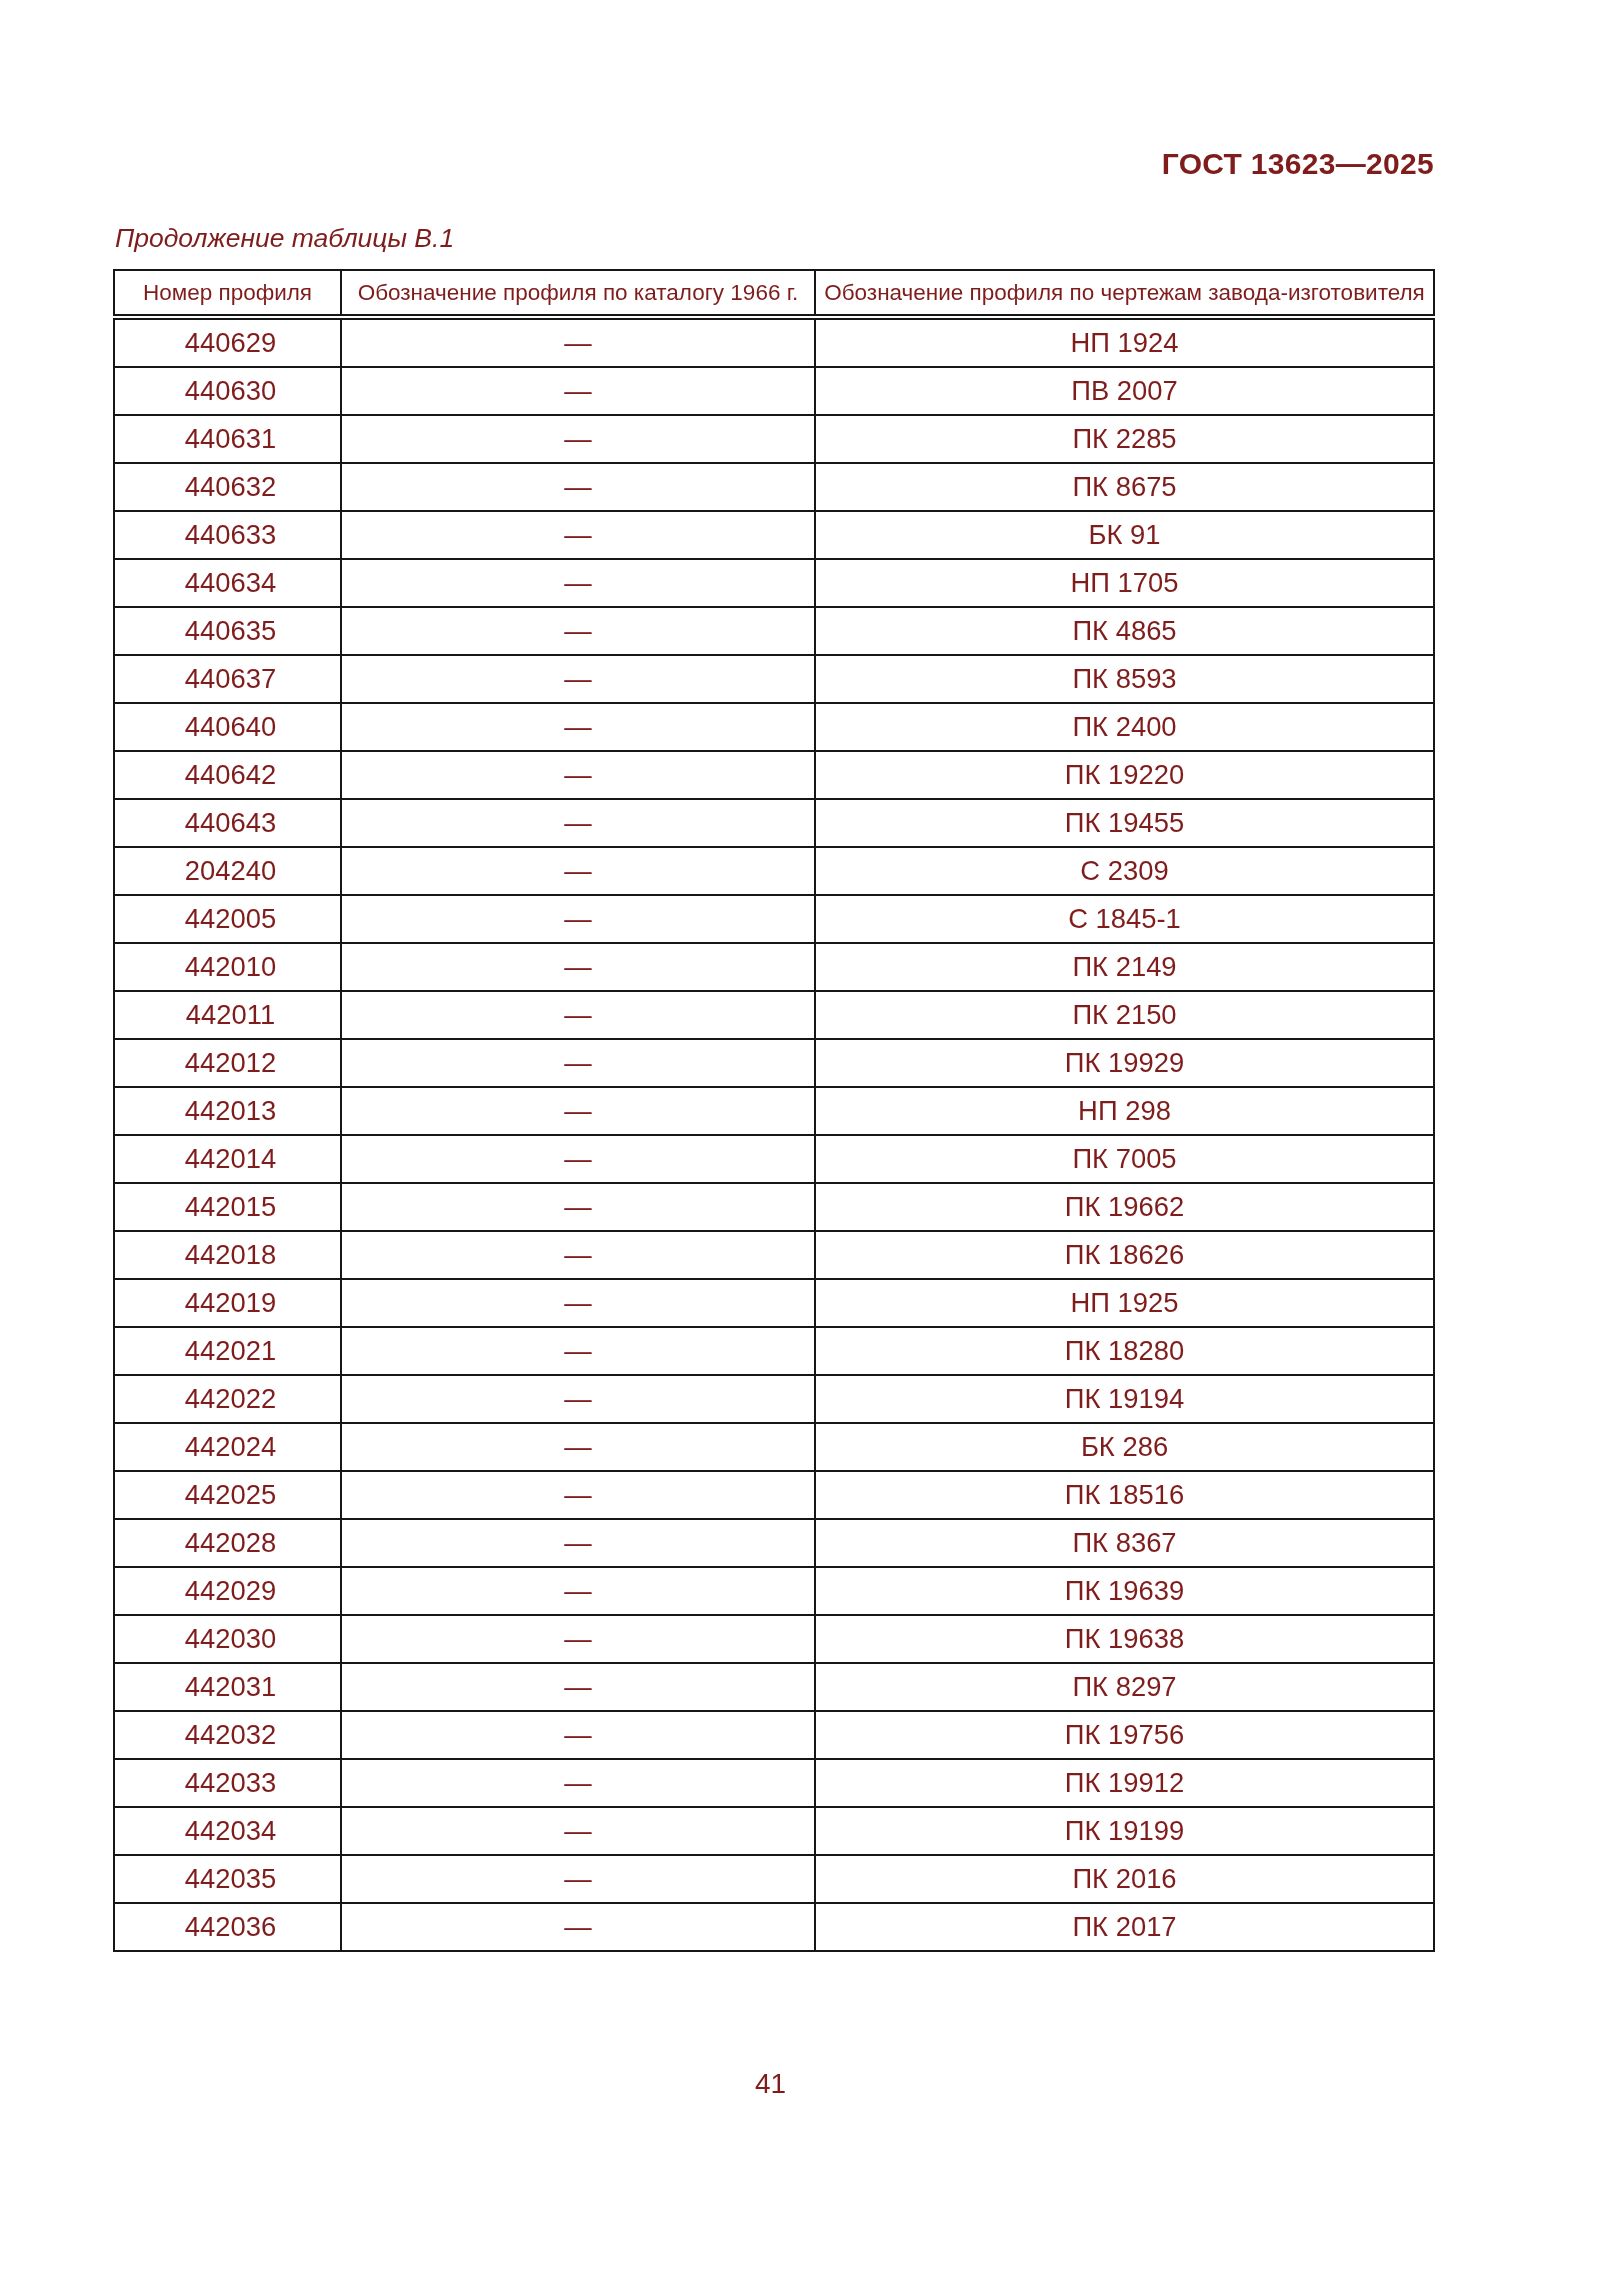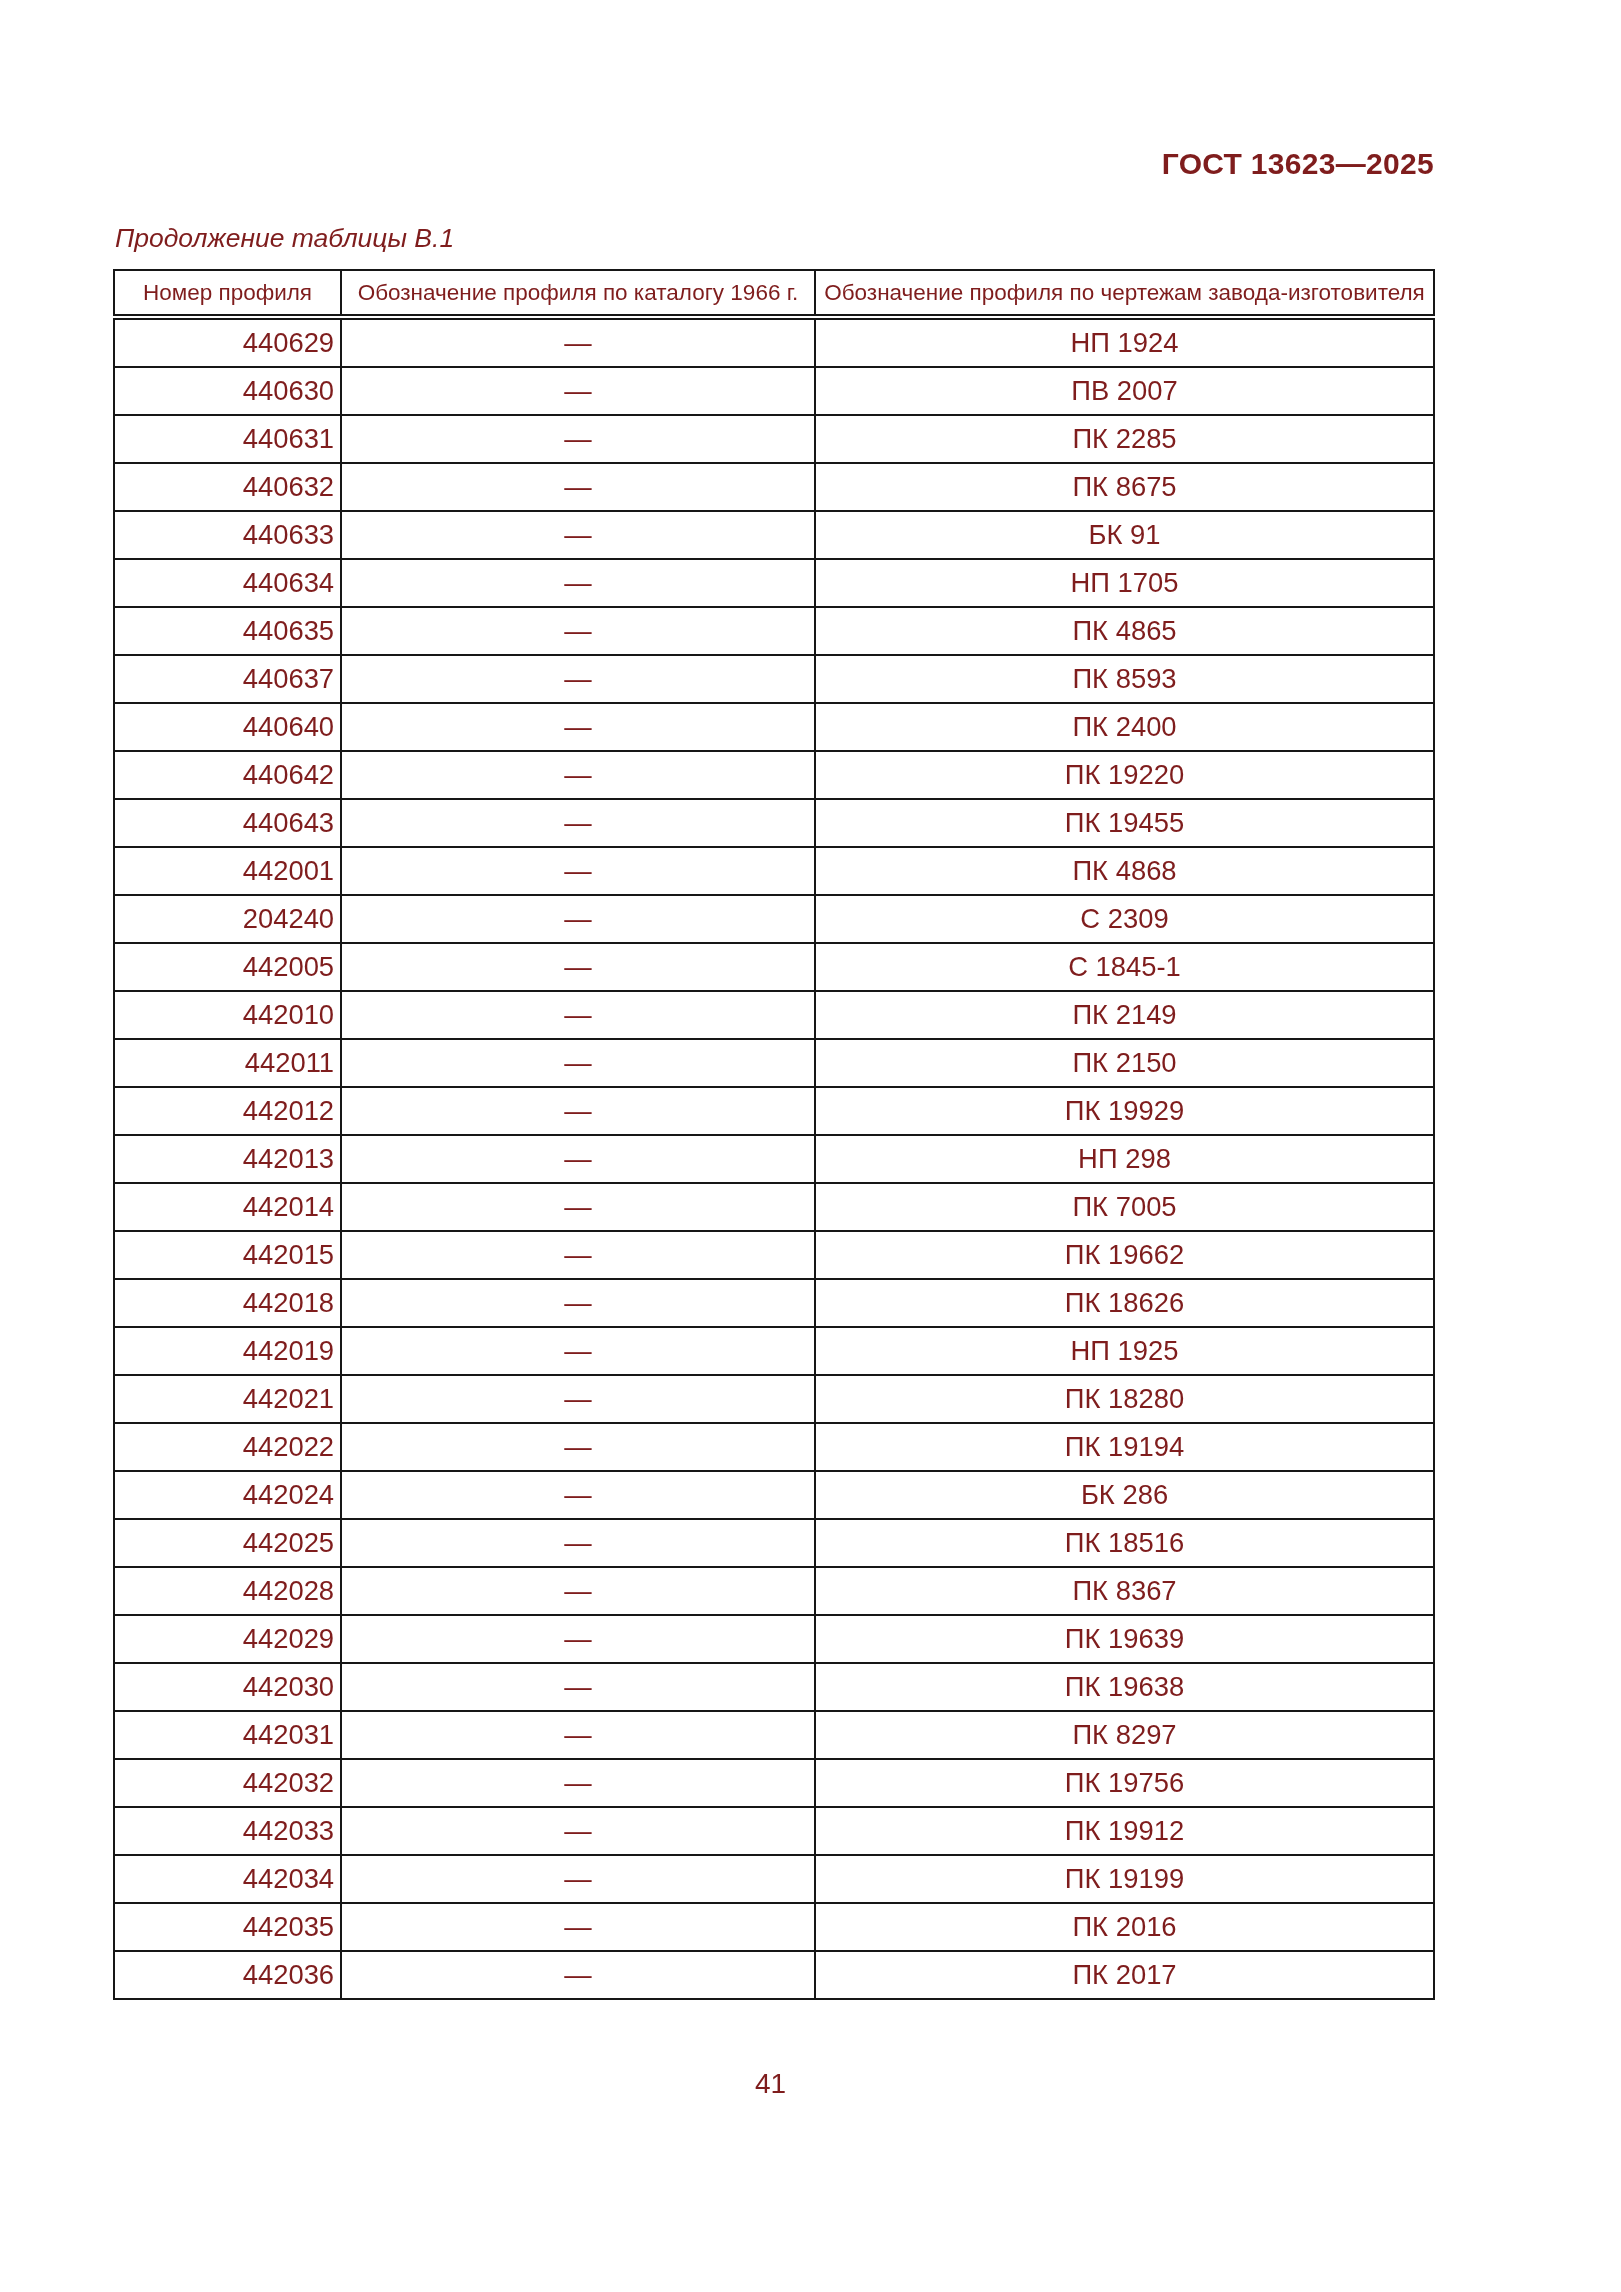--- a/index.html
+++ b/index.html
@@ -58,21 +58,21 @@
     border: 2px solid #161616;
     font-size: 27.4px;
     height: 46px;
     vertical-align: middle;
     text-align: center;
     padding: 0 5.9px;
     white-space: nowrap;
     overflow: hidden;
   }
   table.profiles td.col-num {
-    text-align: right;
+    text-align: center;
     padding-left: 12px;
   }
   .col-1 { width: 227px; }
   .col-2 { width: 474px; }
   .col-3 { width: 619px; }
   .page-number {
     position: absolute;
     top: 2068px;
     left: 113px;
     width: 1315px;
@@ -152,25 +152,20 @@
           <td class="col-num">440642</td>
           <td>—</td>
           <td>ПК 19220</td>
         </tr>
         <tr>
           <td class="col-num">440643</td>
           <td>—</td>
           <td>ПК 19455</td>
         </tr>
         <tr>
-          <td class="col-num">442001</td>
-          <td>—</td>
-          <td>ПК 4868</td>
-        </tr>
-        <tr>
           <td class="col-num">204240</td>
           <td>—</td>
           <td>С 2309</td>
         </tr>
         <tr>
           <td class="col-num">442005</td>
           <td>—</td>
           <td>С 1845-1</td>
         </tr>
         <tr>

